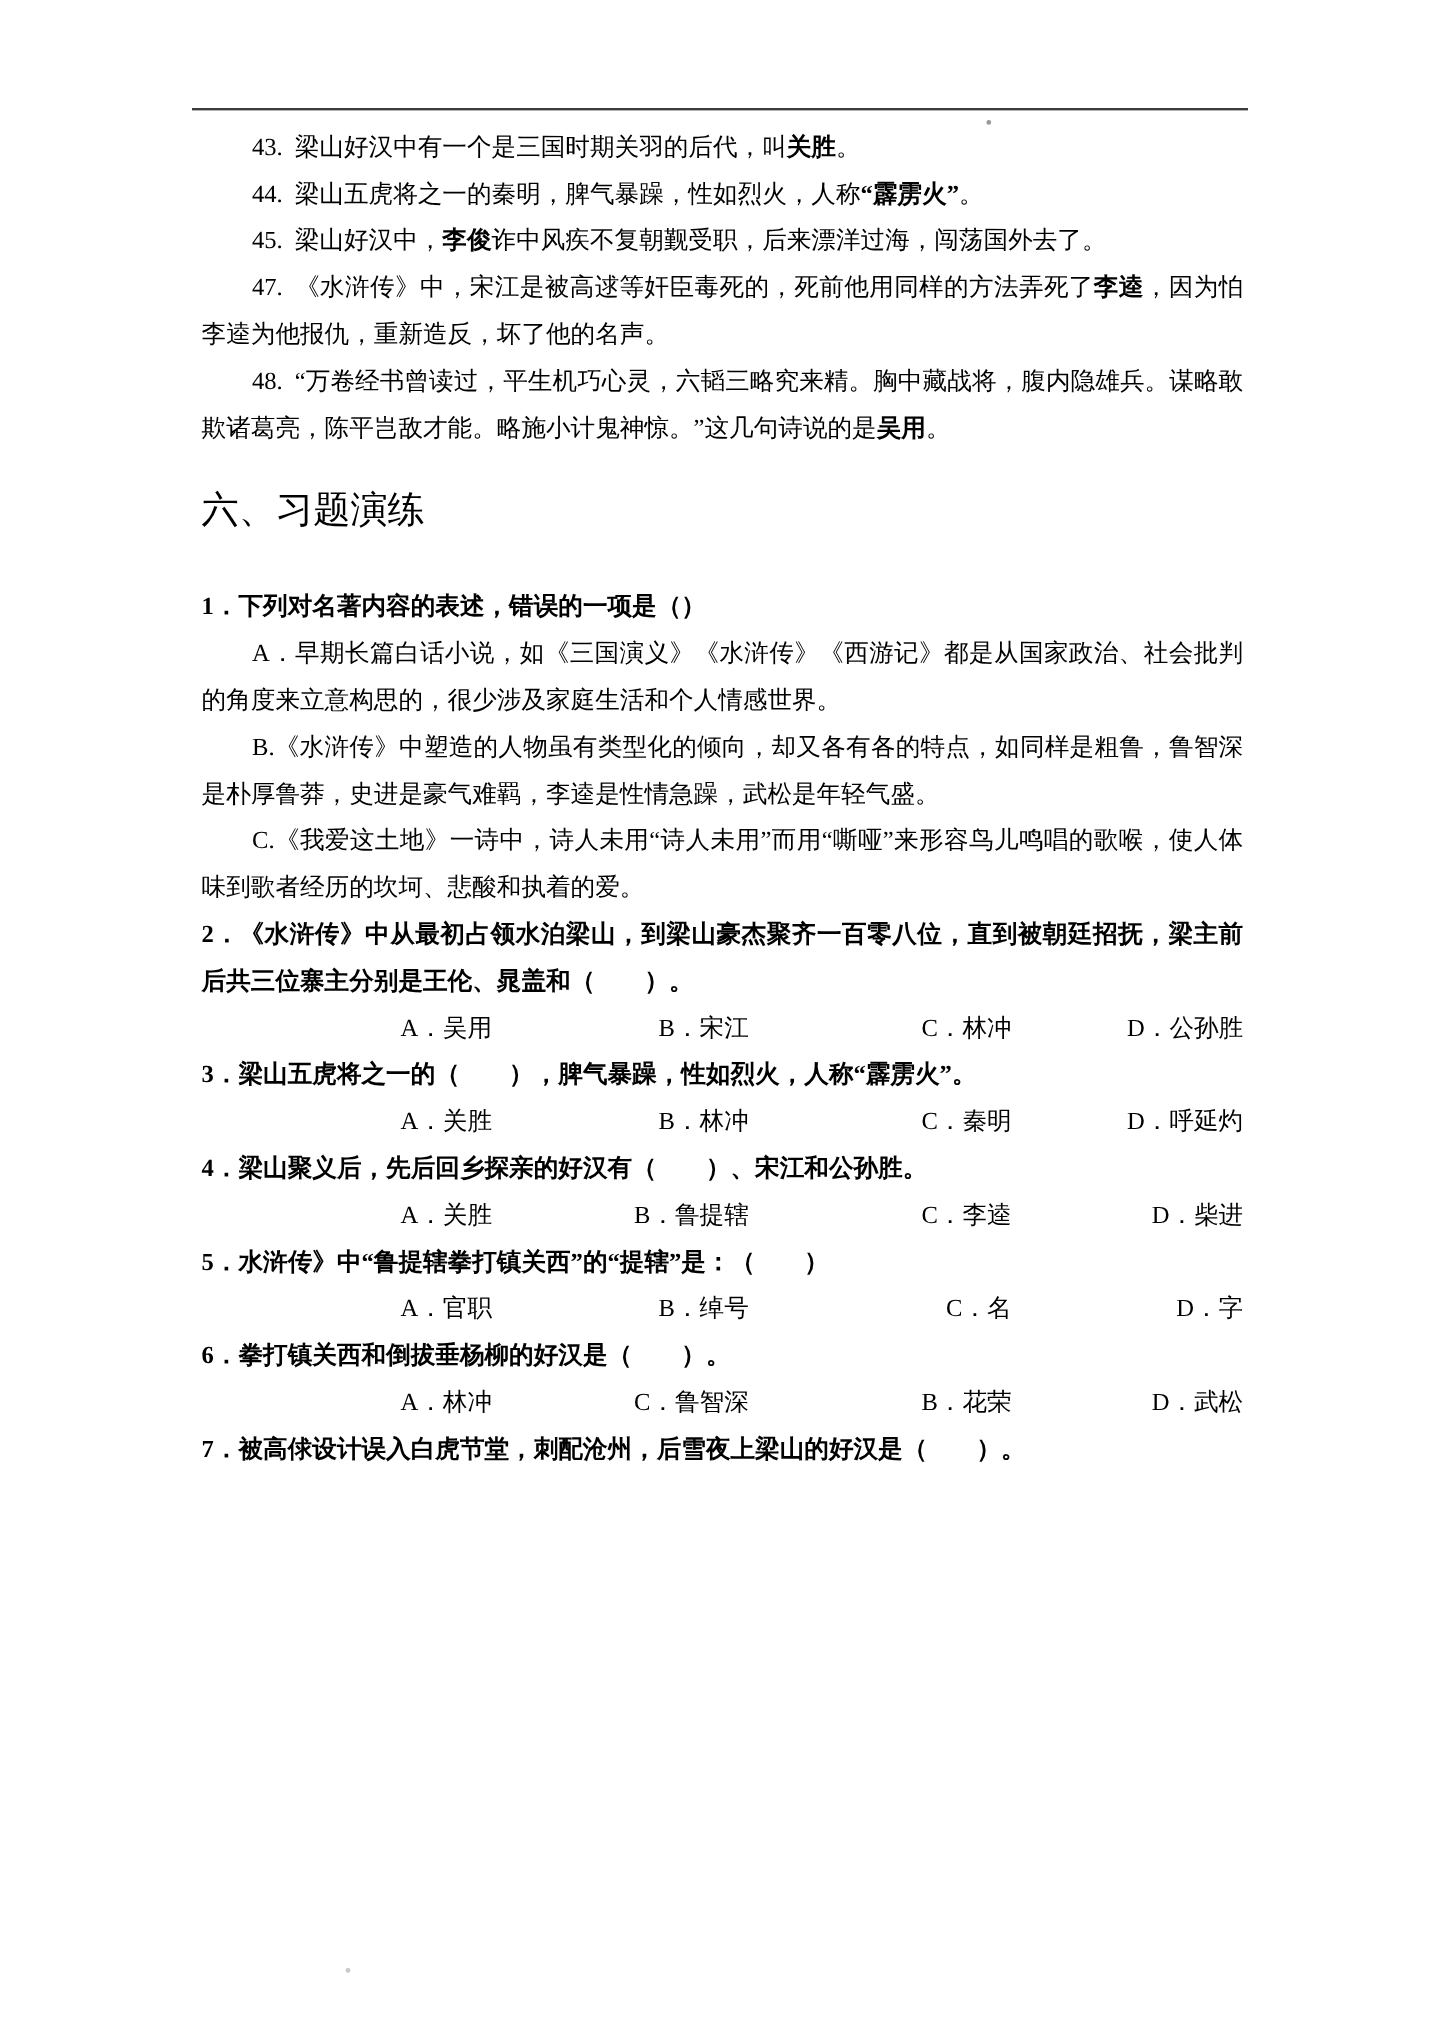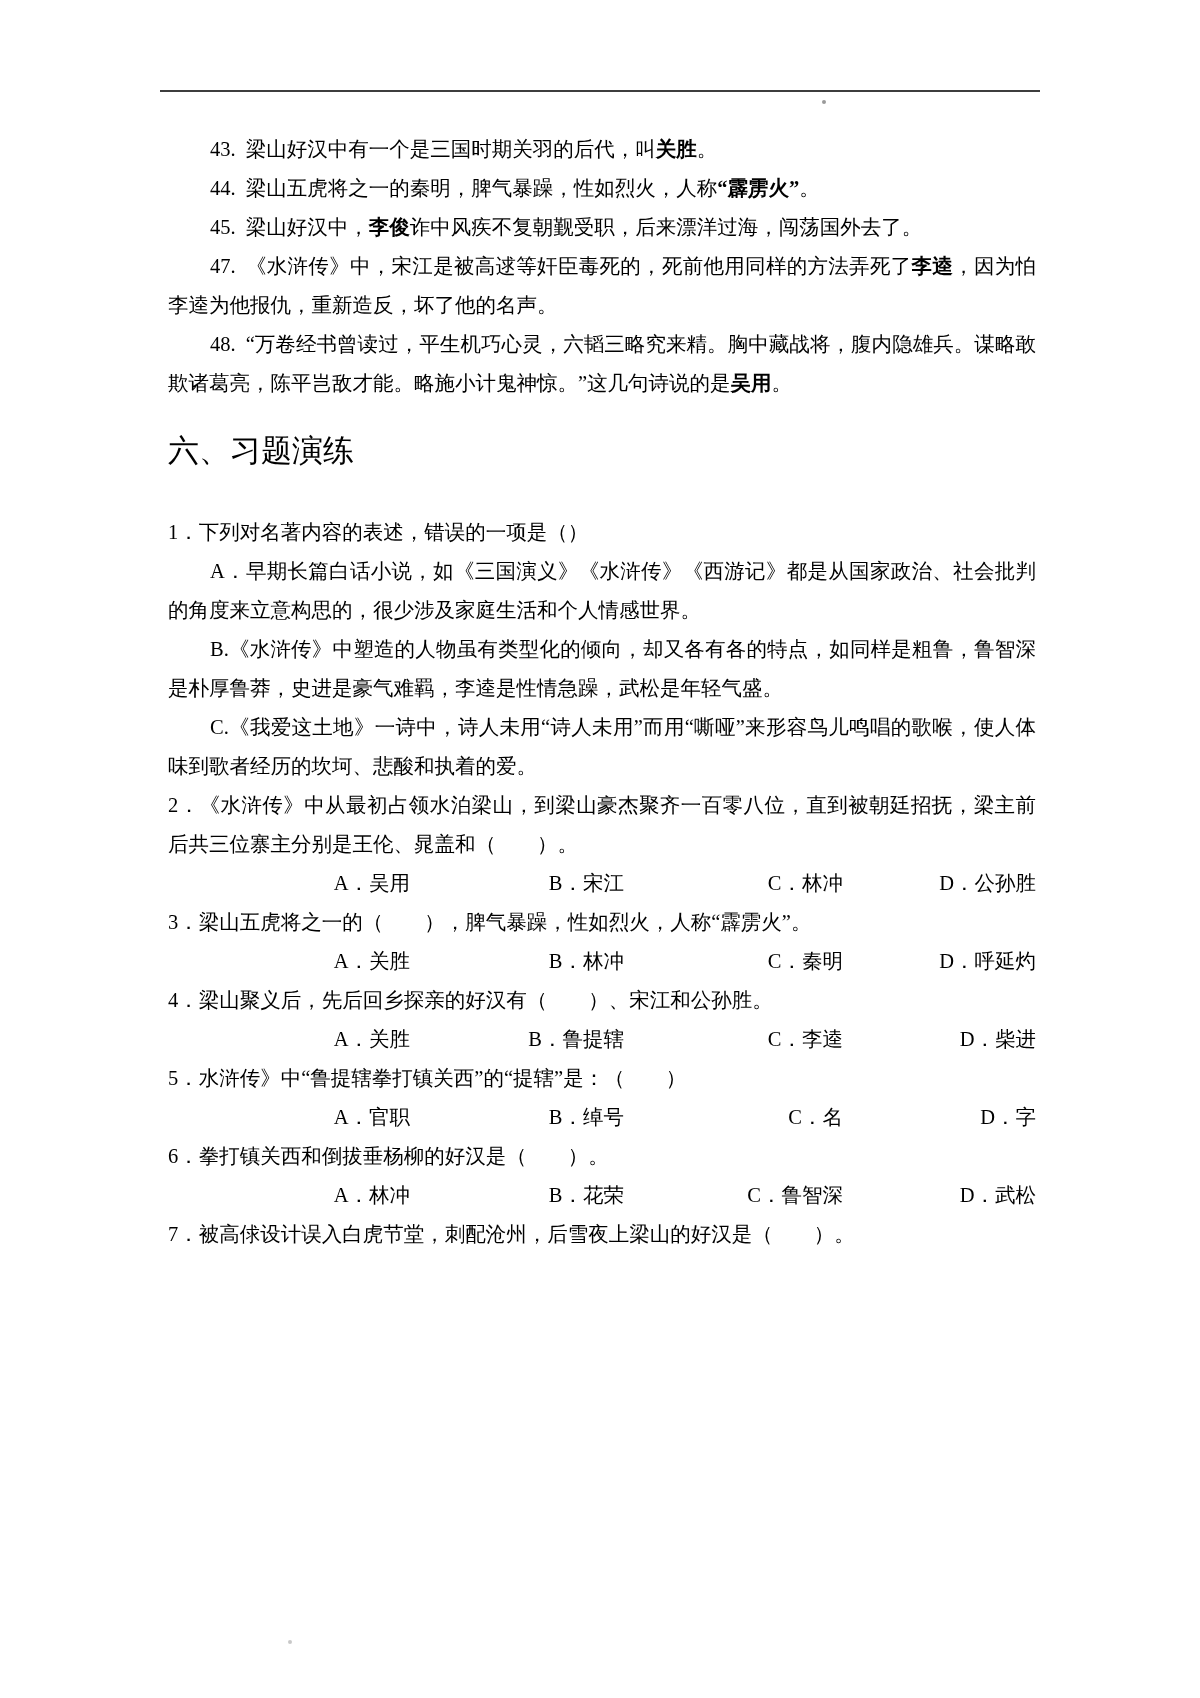--- a/index.html
+++ b/index.html
@@ -28,35 +28,35 @@
     width: 4px;
     height: 4px;
     border-radius: 50%;
     background: #9a9a9a;
   }
   .speck-top { top: 100px; left: 822px; }
   .speck-bottom { top: 1640px; left: 288px; opacity: 0.55; }
   .content {
     position: absolute;
     left: 168px;
-    top: 130px;
+    top: 104px;
     width: 868px;
   }
   .para {
     margin: 0;
     font-size: 20.5px;
     line-height: 39px;
     text-align: justify;
     word-break: break-all;
   }
   .indent {
     text-indent: 2.05em;
   }
   .stem {
-    font-weight: normal;
+    font-weight: bold;
     text-indent: 0;
   }
   .num {
     margin-right: 10px;
   }
   b { font-weight: bold; }
   .section-heading {
     margin: 26px 0 40px 0;
     font-size: 31px;
     line-height: 44px;
@@ -123,20 +123,20 @@
         <p class="para stem">5．水浒传》中“鲁提辖拳打镇关西”的“提辖”是：（　　）</p>
         <div class="opt-row">
           <span class="opt">A．官职</span>
           <span class="opt">B．绰号</span>
           <span class="opt">C．名</span>
           <span class="opt">D．字</span>
         </div>
         <p class="para stem">6．拳打镇关西和倒拔垂杨柳的好汉是（　　）。</p>
         <div class="opt-row">
           <span class="opt">A．林冲</span>
+          <span class="opt">C．鲁智深</span>
           <span class="opt">B．花荣</span>
-          <span class="opt">C．鲁智深</span>
           <span class="opt">D．武松</span>
         </div>
         <p class="para stem">7．被高俅设计误入白虎节堂，刺配沧州，后雪夜上梁山的好汉是（　　）。</p>
       </div>
   </div>
 </div>
 
 </body></html>

